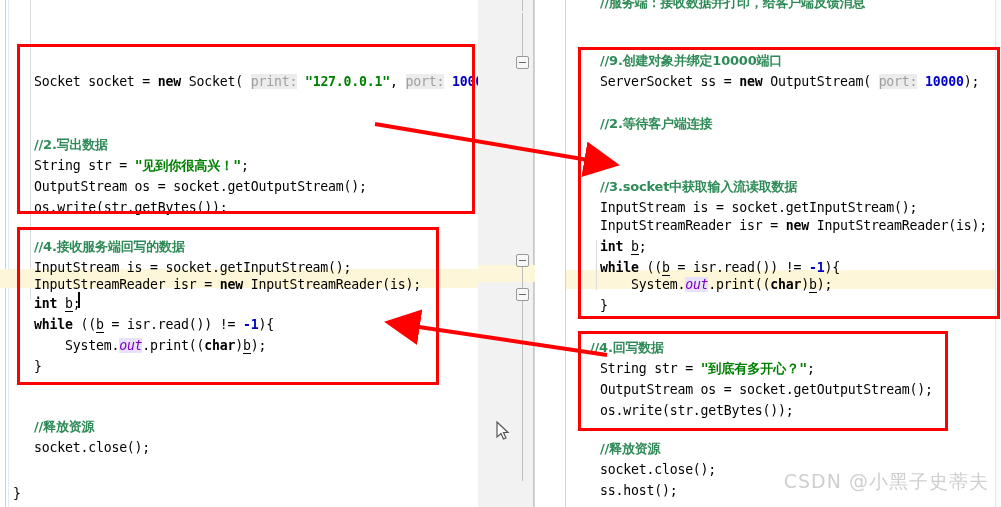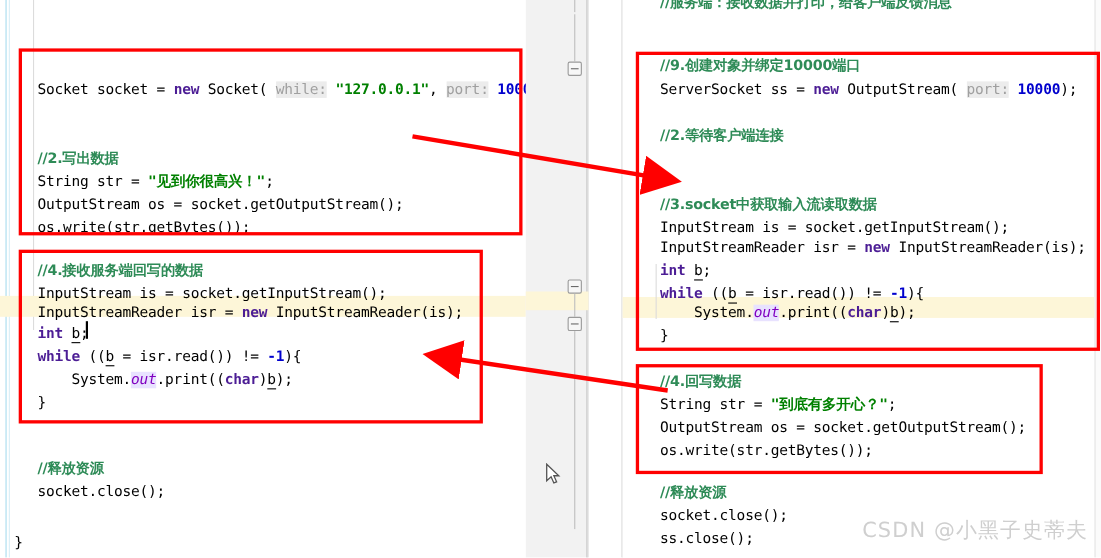--- a/index.html
+++ b/index.html
@@ -72,21 +72,21 @@
   .code {
     position: absolute;
     font-family: "DejaVu Sans Mono", "Liberation Mono", monospace;
     font-size: 13.2px;
     line-height: 21px;
     white-space: pre;
     color: #000000;
     letter-spacing: -0.2px;
   }
   .cmt   { color: #2e8b57; font-weight: bold; font-family: "DejaVu Sans", "Liberation Sans", sans-serif; font-size: 13px; }
-  .kw    { color: #4c1d95; font-weight: bold; }
+  .kw    { color: #000000; font-weight: bold; }
   .str   { color: #008000; font-weight: bold; }
   .num   { color: #0000cd; font-weight: bold; }
   .hint  { color: #a0a0a0; background: #ececec; }
   .fld   { color: #8000c0; font-style: italic; background: #e8e2ff; }
   .var   { border-bottom: 1px solid #000; }
 
   
   .linehl {
     position: absolute; height: 19px; background: #fdf6d8;
   }
@@ -137,21 +137,21 @@
 
   <div class="pane" id="pane-left">
     <div class="pane-edge-left"></div>
     <div class="pane-edge-left2"></div>
 
     <div class="indent-guide" style="left:30px; top:0px; height:300px;"></div>
 
     <div class="linehl" style="left:0px; top:269px; width:478px;"></div>
 
 
-    <div class="code" style="left:34px; top:71px;"><span>Socket socket = </span><span class="kw">new</span><span> Socket( </span><span class="hint">while:</span><span> </span><span class="str">"127.0.0.1"</span><span>, </span><span class="hint">port:</span><span> </span><span class="num">10000</span><span>)</span></div>
+    <div class="code" style="left:34px; top:71px;"><span>Socket socket = </span><span class="kw">new</span><span> Socket( </span><span class="hint">print:</span><span> </span><span class="str">"127.0.0.1"</span><span>, </span><span class="hint">port:</span><span> </span><span class="num">10000</span><span>)</span></div>
 
     <div class="code" style="left:34px; top:134px;"><span class="cmt">//2.写出数据</span></div>
 
     <div class="code" style="left:34px; top:155px;"><span>String str = </span><span class="str">"见到你很高兴！"</span><span>;</span></div>
 
     <div class="code" style="left:34px; top:176px;">OutputStream os = socket.getOutputStream();</div>
 
     <div class="code" style="left:34px; top:197px;">os.write(str.getBytes());</div>
 
     <div class="code" style="left:34px; top:236px;"><span class="cmt">//4.接收服务端回写的数据</span></div>
@@ -241,33 +241,33 @@
     <div class="code" style="left:34px; top:215px;"><span>InputStreamReader isr = </span><span class="kw">new</span><span> InputStreamReader(is);</span></div>
 
     <div class="code" style="left:34px; top:236px;"><span class="kw">int</span><span> </span><span class="var">b</span><span>;</span></div>
 
     <div class="code" style="left:34px; top:257px;"><span class="kw">while</span><span> ((</span><span class="var">b</span><span> = isr.read()) != </span><span class="num">-1</span><span>){</span></div>
 
     <div class="code" style="left:34px; top:274px;"><span>    System.</span><span class="fld">out</span><span>.print((</span><span class="kw">char</span><span>)</span><span class="var">b</span><span>);</span></div>
 
     <div class="code" style="left:34px; top:295px;">}</div>
 
-    <div class="code" style="left:34px; top:337px;text-align:center;"><span class="cmt">//4.回写数据</span></div>
+    <div class="code" style="left:24px; top:337px;text-align:center;"><span class="cmt">//4.回写数据</span></div>
 
     <div class="code" style="left:34px; top:358px;"><span>String str = </span><span class="str">"到底有多开心？"</span><span>;</span></div>
 
     <div class="code" style="left:34px; top:379px;">OutputStream os = socket.getOutputStream();</div>
 
     <div class="code" style="left:34px; top:400px;">os.write(str.getBytes());</div>
 
     <div class="code" style="left:34px; top:438px;"><span class="cmt">//释放资源</span></div>
 
     <div class="code" style="left:34px; top:459px;">socket.close();</div>
 
-    <div class="code" style="left:34px; top:480px;">ss.close();</div>
+    <div class="code" style="left:34px; top:480px;">ss.host();</div>
   </div>
 
   <div class="redbox" style="left:17px;  top:44px;  width:458px; height:170px;"></div>
   <div class="redbox" style="left:17px;  top:227px; width:422px; height:158px;"></div>
   <div class="redbox" style="left:578px; top:47px;  width:422px; height:272px;"></div>
   <div class="redbox" style="left:578px; top:331px; width:370px; height:100px;"></div>
 
   <svg id="arrows" viewBox="0 0 1001 507">
     <defs>
       <marker id="ah" markerWidth="9" markerHeight="9" refX="7" refY="4.5" orient="auto">

